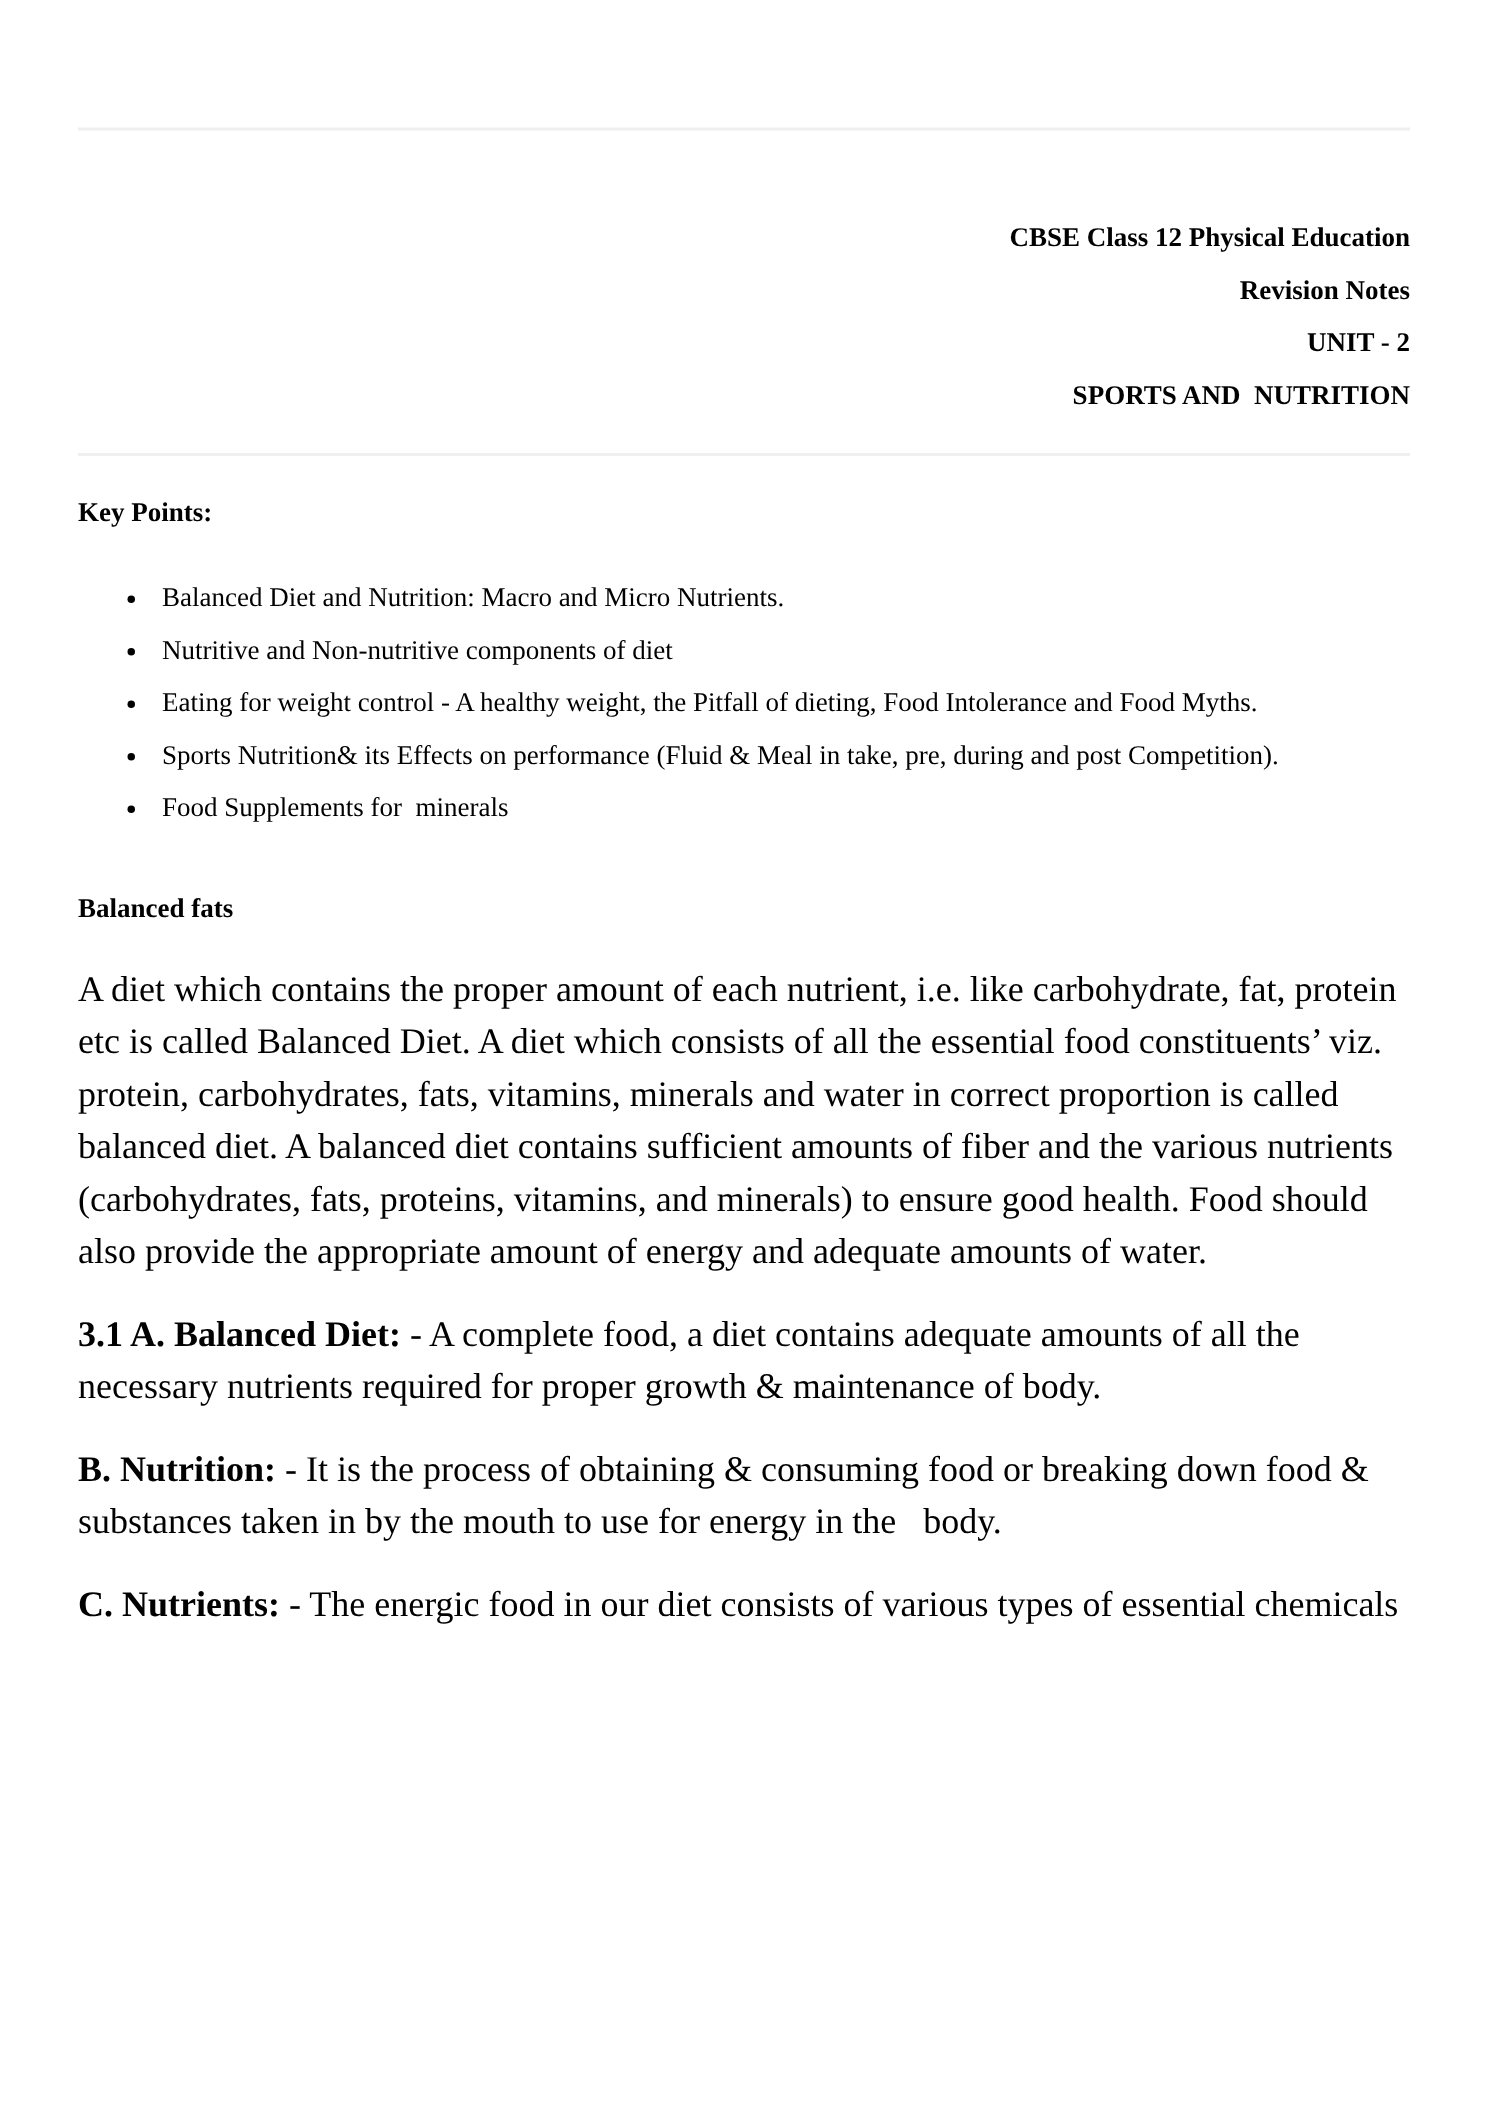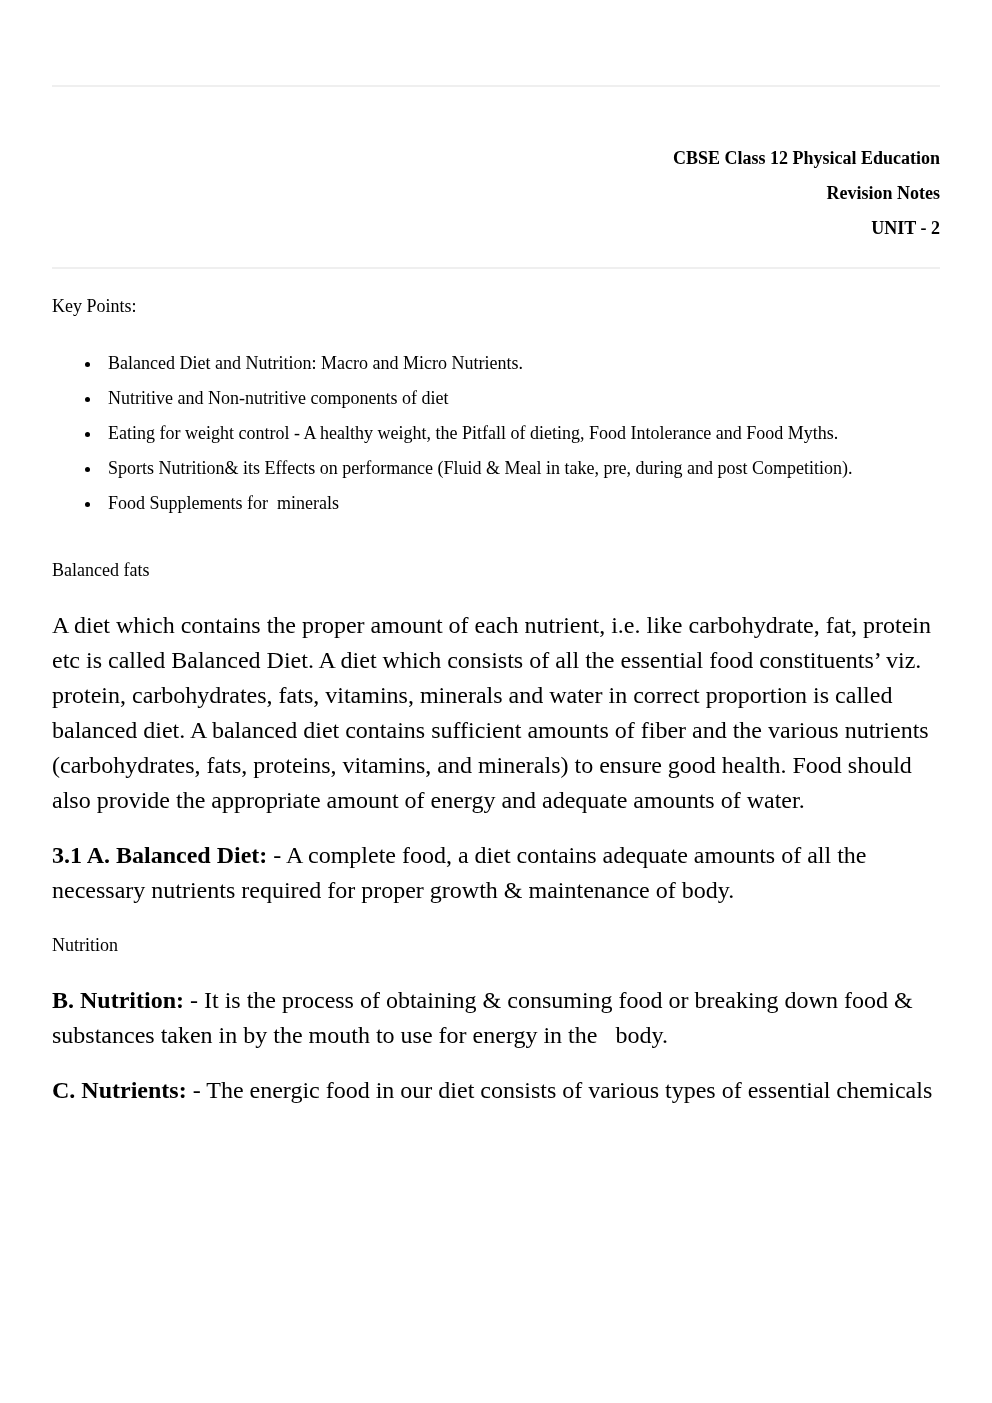--- a/index.html
+++ b/index.html
@@ -36,21 +36,21 @@
     margin: 0;
     font-size: 18px;
     line-height: 35px;
     font-weight: bold;
     white-space: pre-wrap;
   }
   h2.doc-heading {
     margin: 20px 0;
     font-size: 18px;
     line-height: 35px;
-    font-weight: normal;
+    font-weight: bold;
     white-space: pre-wrap;
   }
   p.doc-para {
     margin: 20px 0;
     font-size: 24px;
     line-height: 35px;
     white-space: pre-wrap;
   }
   p.doc-para .lead {
     font-weight: bold;
@@ -72,40 +72,40 @@
 <body>
 
 <div class="page">
 
   <hr class="rule rule-top">
 
   <div class="title-block">
     <p class="title-line">CBSE Class 12 Physical Education</p>
     <p class="title-line">Revision Notes</p>
     <p class="title-line">UNIT - 2</p>
+    <p class="title-line">SPORTS AND  NUTRITION</p>
   </div>
 
   <hr class="rule rule-header">
 
   <h2 class="doc-heading">Key Points:</h2>
 
   <ul class="bullet-list">
     <li>Balanced Diet and Nutrition: Macro and Micro Nutrients.</li>
     <li>Nutritive and Non-nutritive components of diet</li>
     <li>Eating for weight control - A healthy weight, the Pitfall of dieting, Food Intolerance and Food Myths.</li>
     <li>Sports Nutrition&amp; its Effects on performance (Fluid &amp; Meal in take, pre, during and post Competition).</li>
     <li>Food Supplements for  minerals</li>
   </ul>
 
   <h2 class="doc-heading">Balanced fats</h2>
 
   <p class="doc-para">A diet which contains the proper amount of each nutrient, i.e. like carbohydrate, fat, protein etc is called Balanced Diet. A diet which consists of all the essential food constituents’ viz. protein, carbohydrates, fats, vitamins, minerals and water in correct proportion is called balanced diet. A balanced diet contains sufficient amounts of fiber and the various nutrients (carbohydrates, fats, proteins, vitamins, and minerals) to ensure good health. Food should also provide the appropriate amount of energy and adequate amounts of water.</p>
 
   <p class="doc-para"><span class="lead">3.1 A. Balanced Diet:</span><span> - A complete food, a diet contains adequate amounts of all the necessary nutrients required for proper growth &amp; maintenance of body.</span></p>
 
-  <h2 class="doc-heading">Nutrition</h2>
 
 
   <p class="doc-para"><span class="lead">B. Nutrition:</span><span> - It is the process of obtaining &amp; consuming food or breaking down food &amp; substances taken in by the mouth to use for energy in the   body.</span></p>
 
   <p class="doc-para"><span class="lead">C. Nutrients:</span><span> - The energic food in our diet consists of various types of essential chemicals</span></p>
 
 </div>
 
 </body></html>

